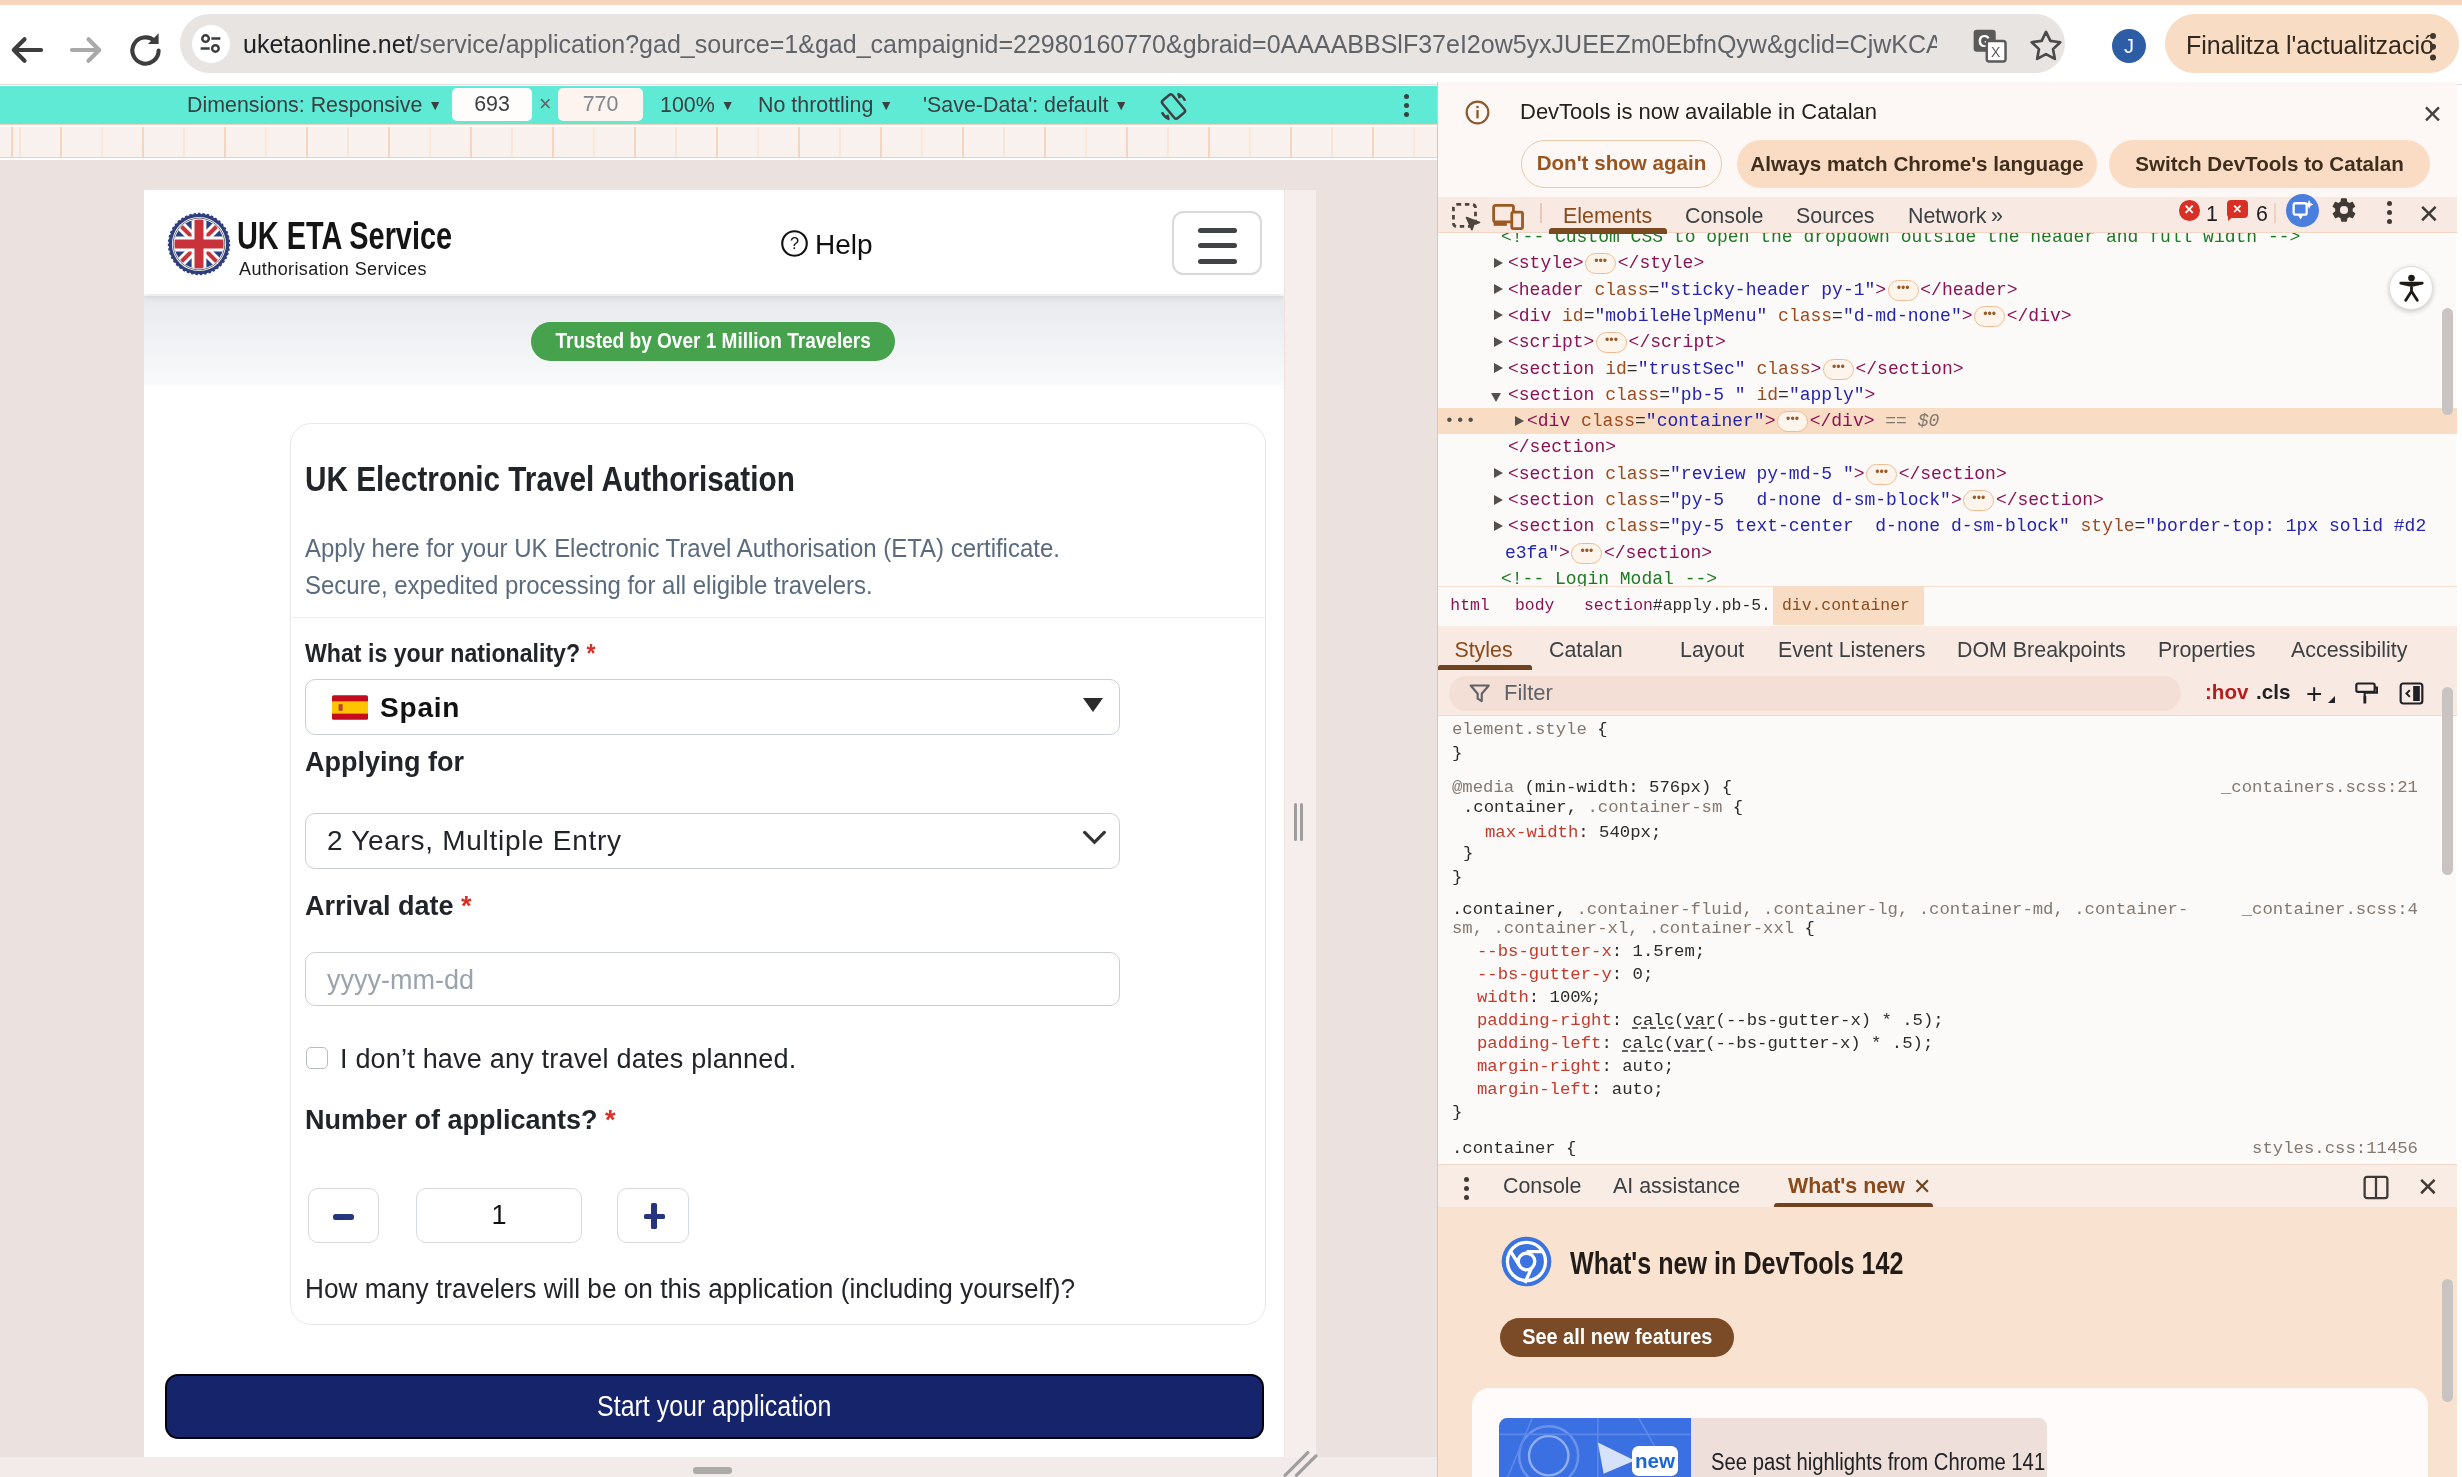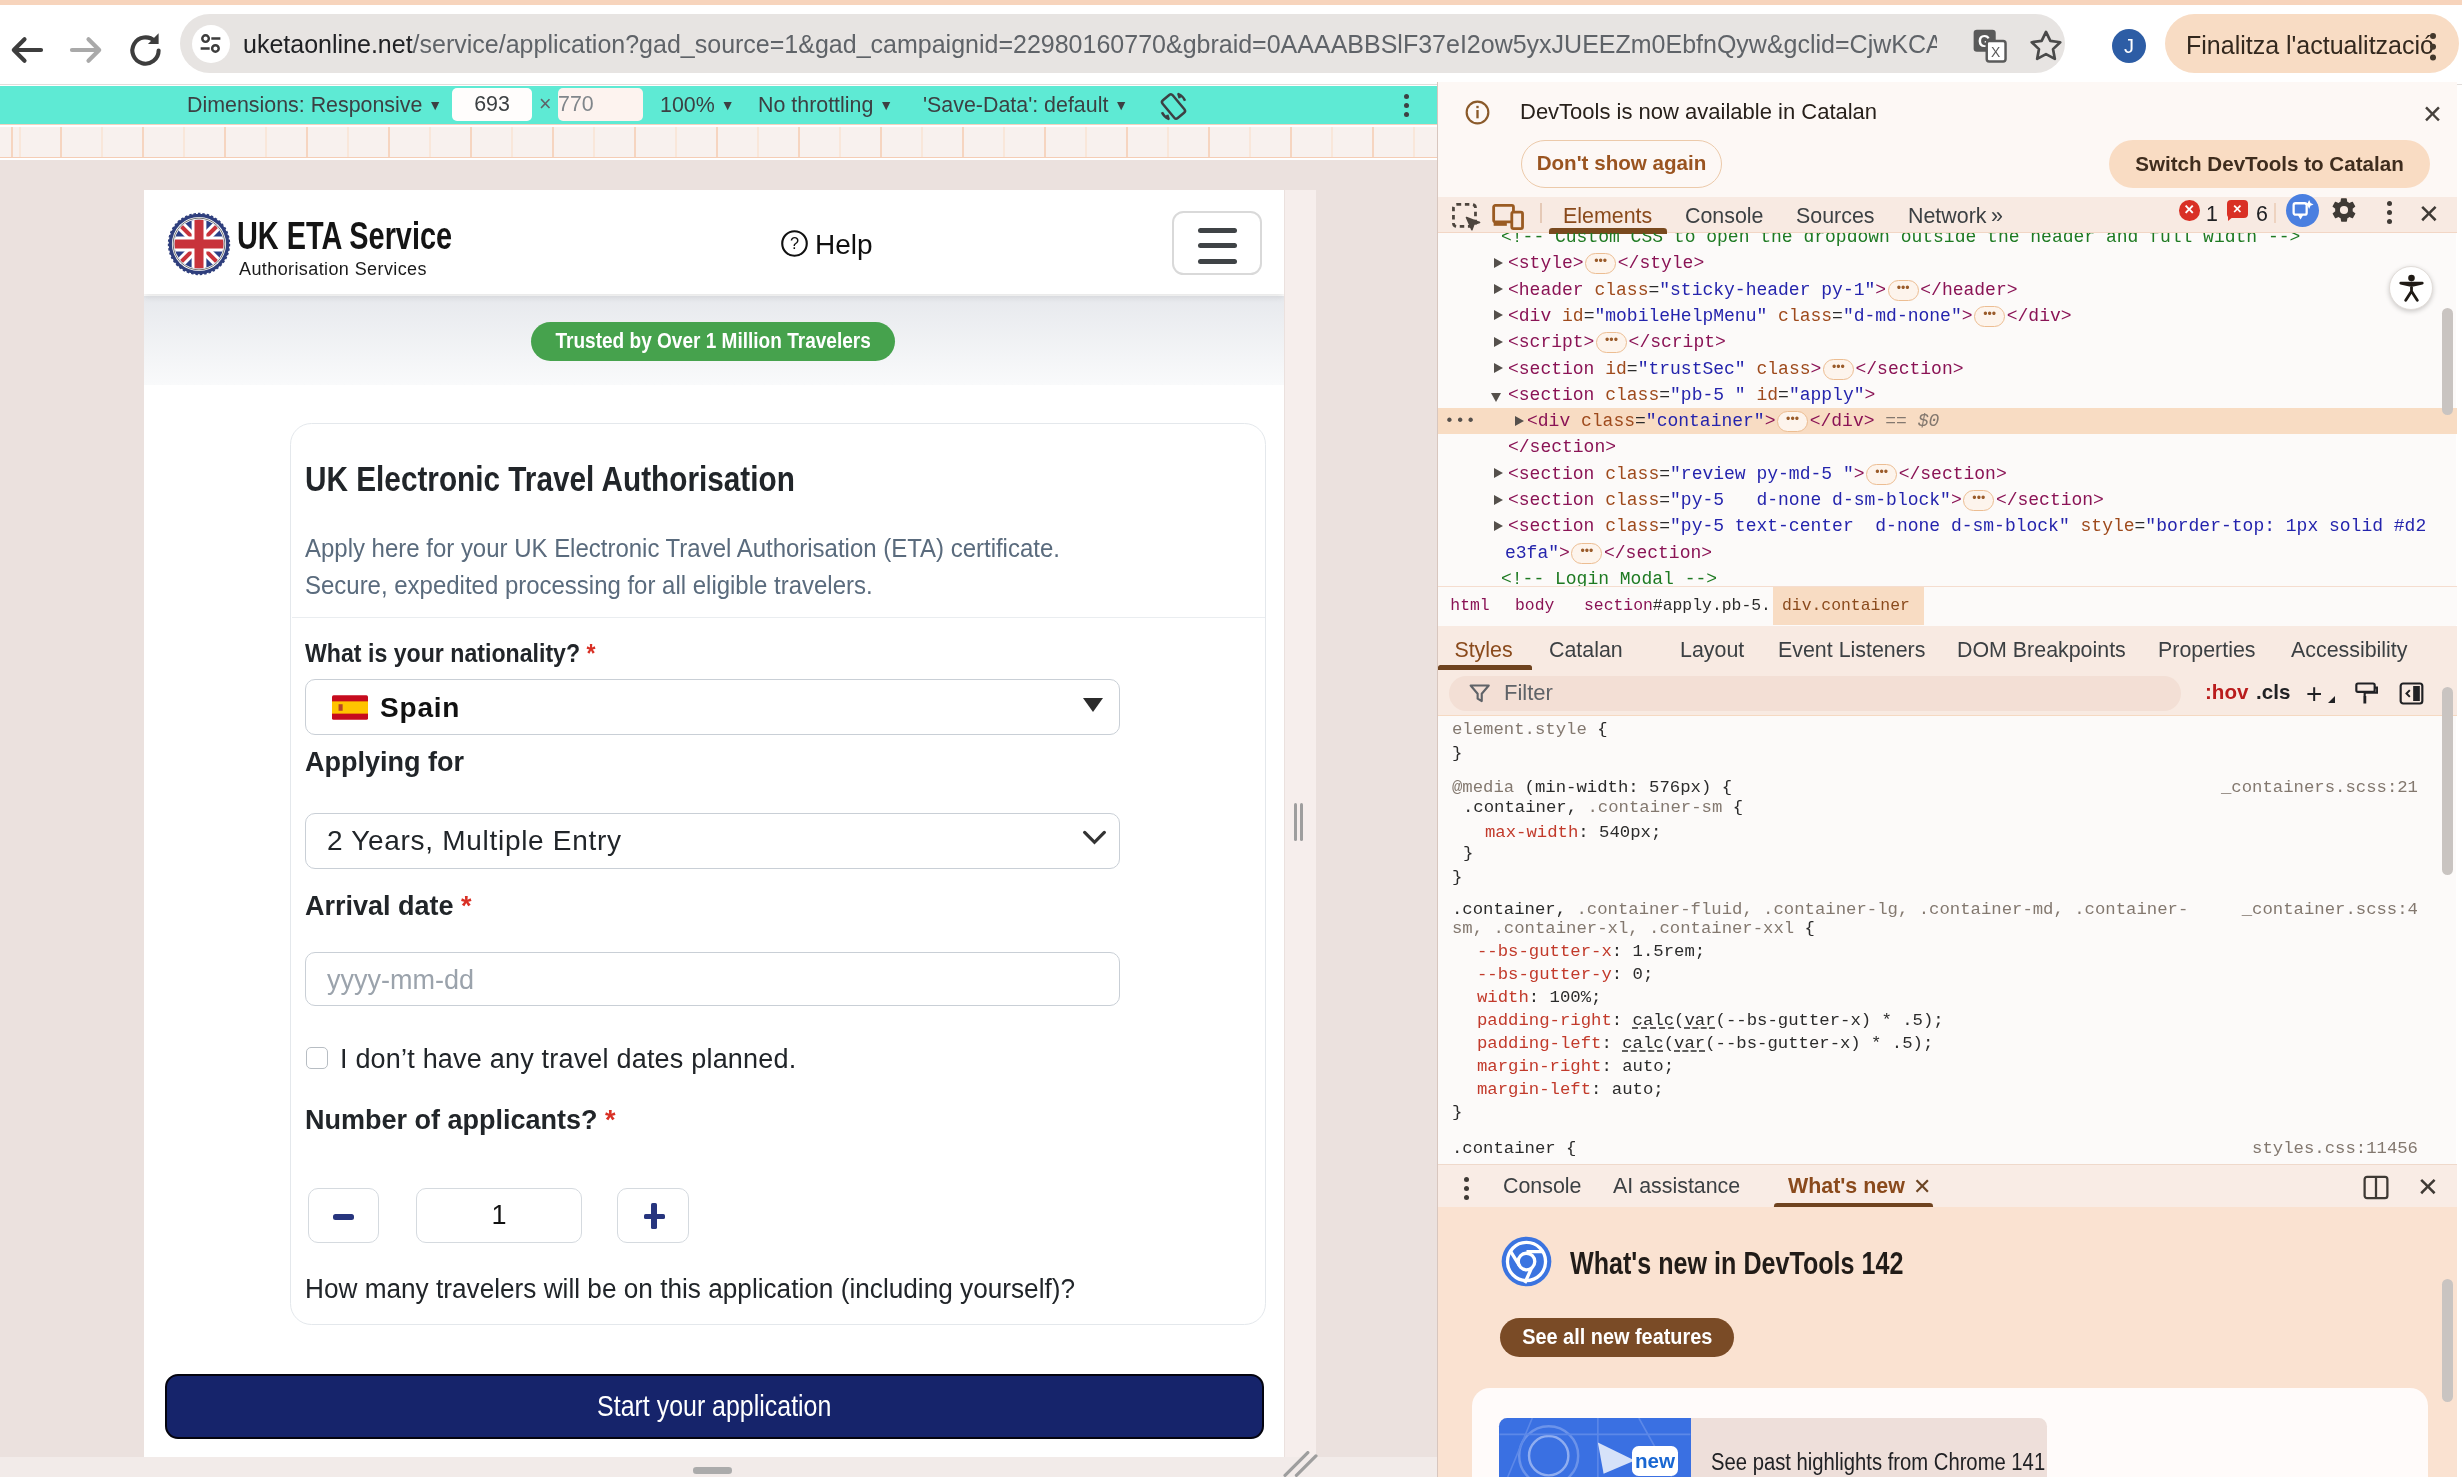--- a/index.html
+++ b/index.html
@@ -50,21 +50,21 @@
   <div class="ab" style="left:2112px;top:24px;width:34px;height:34px;border-radius:50%;background:#2d5da5;color:#fff;font-size:20px;text-align:center;line-height:34px">J</div>
   <div class="ab" style="left:2165px;top:9px;width:294px;height:59px;background:#f8dcc4;border-radius:30px"></div>
   <div class="ab" style="left:2186px;top:25.5px;font-size:25px;color:#33281e">Finalitza l'actualització</div>
   <div class="ab" style="left:2430px;top:28px;width:5.8px;height:5.8px;border-radius:50%;background:#43382c;box-shadow:0 10.7px #43382c,0 21.4px #43382c"></div>
 </div>
 
 <div class="ab" style="left:0;top:86px;width:1443px;height:39px;background:#5eead4;border-bottom:1.6px solid #f3d3c0;font-size:21.4px;color:#3c4043">
   <div class="ab" style="left:187px;top:7.4px">Dimensions: Responsive <span style="font-size:14px;vertical-align:1.6px">▼</span></div>
   <div class="ab" style="left:452px;top:1.6px;width:80px;height:33px;background:#fffdfc;border-radius:5px;text-align:center;line-height:33px">693</div>
   <div class="ab" style="left:539px;top:5.8px;color:#5f6368">×</div>
-  <div class="ab" style="left:558px;top:1.6px;width:85px;height:33px;background:#fdf3ef;border-radius:5px;line-height:33px;color:#80868b">770</div>
+  <div class="ab" style="left:558px;top:1.6px;width:85px;height:33px;background:#fdf3ef;border-radius:5px;text-align:center;line-height:33px;color:#80868b">770</div>
   <div class="ab" style="left:660px;top:7.4px">100% <span style="font-size:14px;vertical-align:1.6px">▼</span></div>
   <div class="ab" style="left:758px;top:7.4px">No throttling <span style="font-size:14px;vertical-align:1.6px">▼</span></div>
   <div class="ab" style="left:923px;top:7.4px">'Save-Data': default <span style="font-size:14px;vertical-align:1.6px">▼</span></div>
   <svg class="ab" style="left:1156px;top:4.1px" width="35" height="33" viewBox="0 0 42 40">
       <g transform="rotate(-40 21 20)">
         <rect x="13" y="6" width="16" height="28" rx="3" fill="none" stroke="#3c4043" stroke-width="3"></rect>
       </g>
       <path d="M35 13a15 15 0 0 0-8-8l1.5 5M7 27a15 15 0 0 0 8 8l-1.5-5" stroke="#3c4043" stroke-width="3" fill="none" stroke-linejoin="round"></path>
     </svg>
   <div class="ab" style="left:1404px;top:8.2px;width:5px;height:5px;border-radius:50%;background:#3c4043;box-shadow:0 9px #3c4043,0 18px #3c4043"></div>
@@ -159,20 +159,21 @@
 <div class="ab" id="devtools" style="left:1437px;top:82px;width:1019px;height:1395px;background:#fcfaf9;border-left:1.6px solid #d8c6be">
 
   <div class="ab" style="left:0;top:0;width:1019px;height:115px;background:#fdf8f5"></div>
   <svg class="ab" style="left:27px;top:18px" width="25" height="25" viewBox="0 0 30 30">
       <circle cx="15" cy="15" r="13" fill="none" stroke="#8a5a2a" stroke-width="2.6"></circle>
       <rect x="13.6" y="12" width="2.8" height="10" fill="#8a5a2a"></rect>
       <rect x="13.6" y="7" width="2.8" height="2.8" fill="#8a5a2a"></rect>
     </svg>
   <div class="ab" style="left:82px;top:17.3px;font-size:22px;color:#28211b">DevTools is now available in Catalan</div>
   <div class="ab" style="left:83px;top:58px;width:201px;height:48px;border:1.6px solid #eccaaa;border-radius:24px;color:#9a5420;font-size:20.6px;font-weight:bold;text-align:center;line-height:44px">Don't show again</div>
+  <div class="ab" style="left:299px;top:58px;width:360px;height:48px;background:#f9dcc3;border-radius:24px;color:#3f2d1e;font-size:20.6px;font-weight:bold;text-align:center;line-height:48px">Always match Chrome's language</div>
   <div class="ab" style="left:671px;top:58px;width:321px;height:48px;background:#f9dcc3;border-radius:24px;color:#3f2d1e;font-size:20.6px;font-weight:bold;text-align:center;line-height:48px">Switch DevTools to Catalan</div>
   <div class="ab" style="left:984px;top:18px;font-size:25px;color:#46413c">✕</div>
 
   <div class="ab" style="left:0;top:115px;width:1019px;height:36px;background:#f8eae2;border-bottom:1.6px solid #f2d6c5"></div>
   <svg class="ab" style="left:13px;top:120px" width="31" height="31" viewBox="0 0 38 38">
       <rect x="3" y="3" width="27" height="27" rx="4" fill="none" stroke="#4d453e" stroke-width="3.4" stroke-dasharray="5.5 4.5"></rect>
       <path d="M19 19l16 6-7 2.2L25.6 34z" fill="#4d453e" stroke="#4d453e" stroke-width="2" stroke-linejoin="round"></path>
     </svg>
   <svg class="ab" style="left:54px;top:120px" width="33" height="30" viewBox="0 0 40 36">
       <rect x="2" y="4" width="24" height="20" rx="2" fill="none" stroke="#9a5b22" stroke-width="3.4"></rect>

